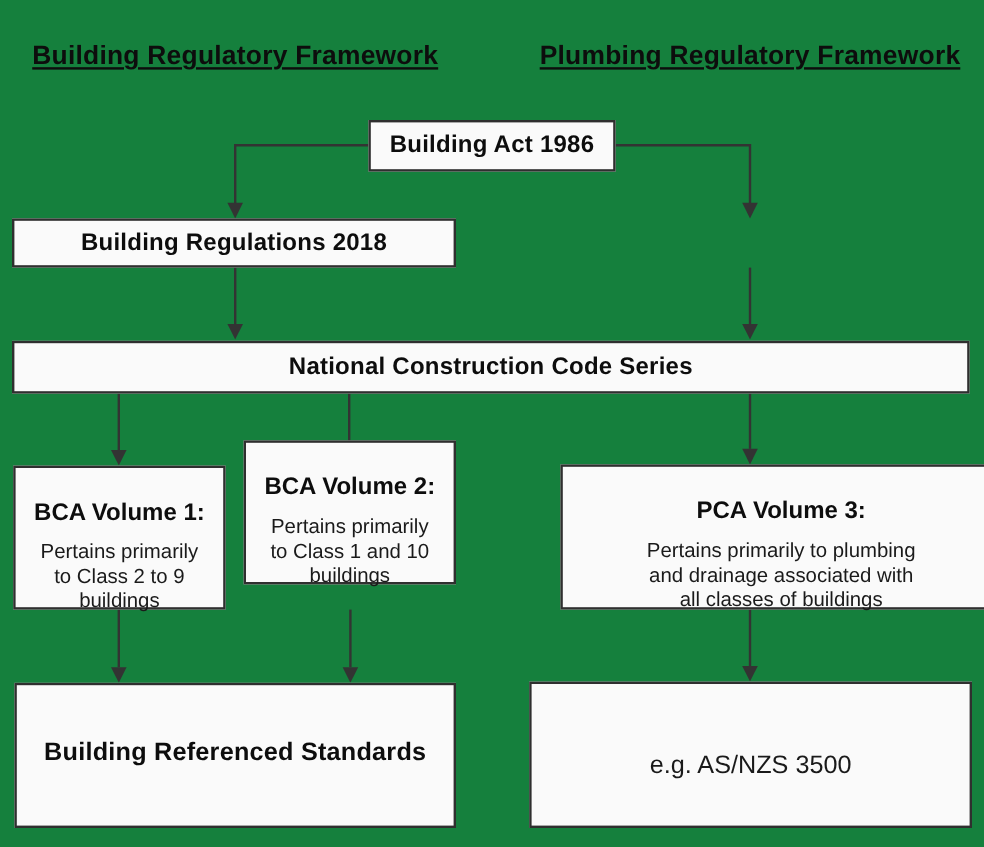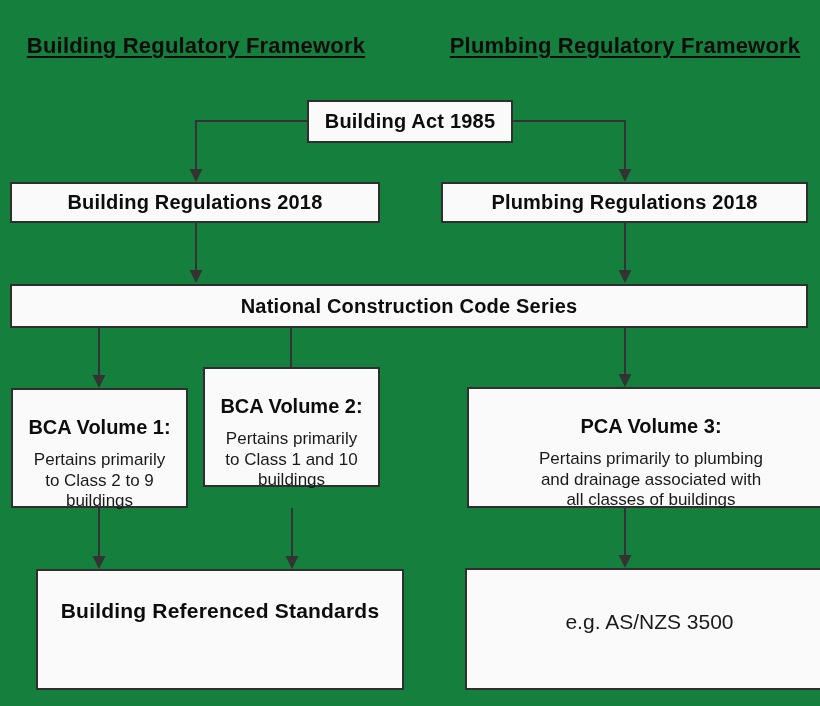--- a/index.html
+++ b/index.html
@@ -64,21 +64,21 @@
     font-weight: bold;
     color: #0d0d0d;
     margin-bottom: 11px;
   }
   .vol-body {
     font-size: 17px;
     line-height: 1.22;
     white-space: pre-line;
     color: #1a1a1a;
   }
-  .std { padding-top: 28px; margin-left: 24px; }
+  .std { padding-top: 44px; }
   .std-title {
     font-size: 21px;
     font-weight: bold;
     color: #0d0d0d;
     letter-spacing: 0.2px;
   }
   .std-sub {
     font-size: 21px;
     margin-top: 12px;
     color: #1a1a1a;
@@ -139,30 +139,27 @@
     <g>
       <line x1="625" y1="508" x2="625" y2="555"></line>
       <polygon points="618.5,555 631.5,555 625,568"></polygon>
     </g>
   </svg>
 
   <div class="framework-header hdr-left">Building Regulatory Framework</div>
   <div class="framework-header hdr-right">Plumbing Regulatory Framework</div>
 
   <div class="node center" style="left:307px; top:100px; width:206px; height:43px;">
-    <div class="node-label">Building Act 1985</div>
+    <div class="node-label">Building Act 1986</div>
   </div>
 
   <div class="node center" style="left:10px; top:182px; width:370px; height:41px;">
     <div class="node-label">Building Regulations 2018</div>
   </div>
 
-  <div class="node center" style="left:441px; top:182px; width:367px; height:41px;">
-    <div class="node-label">Plumbing Regulations 2018</div>
-  </div>
 
   <div class="node center" style="left:10px; top:284px; width:798px; height:44px;">
     <div class="node-label">National Construction Code Series</div>
   </div>
 
   <div class="node vol" style="left:11px; top:388px; width:177px; height:120px;">
     <div class="vol-title">BCA Volume 1:</div>
     <div class="vol-body">Pertains primarily
 to Class 2 to 9
 buildings</div>

